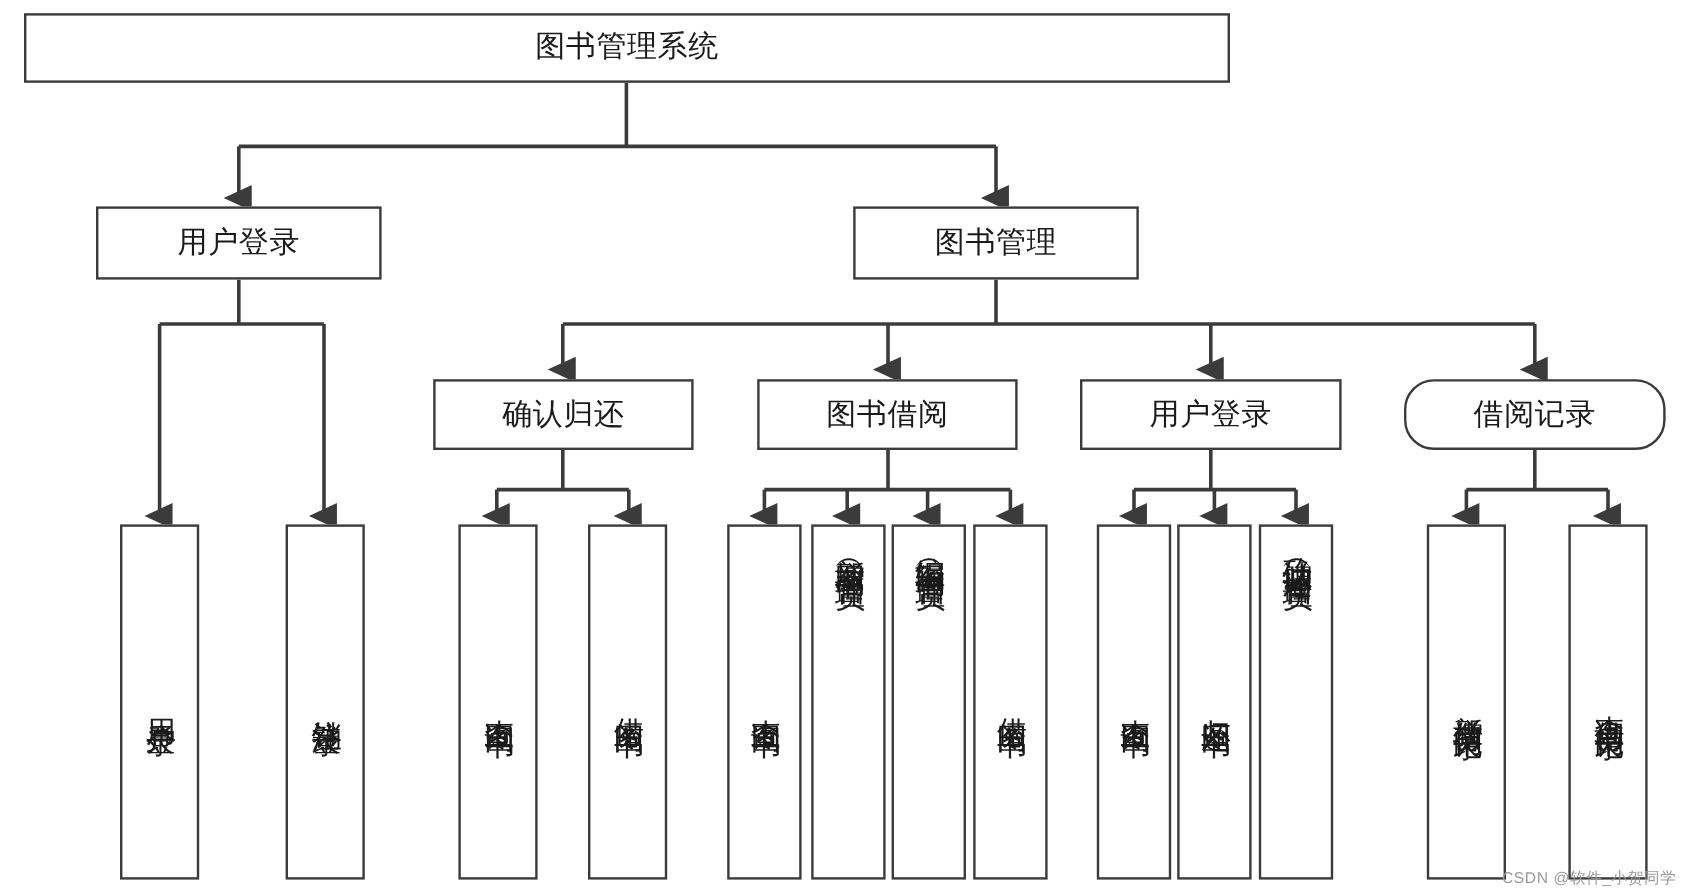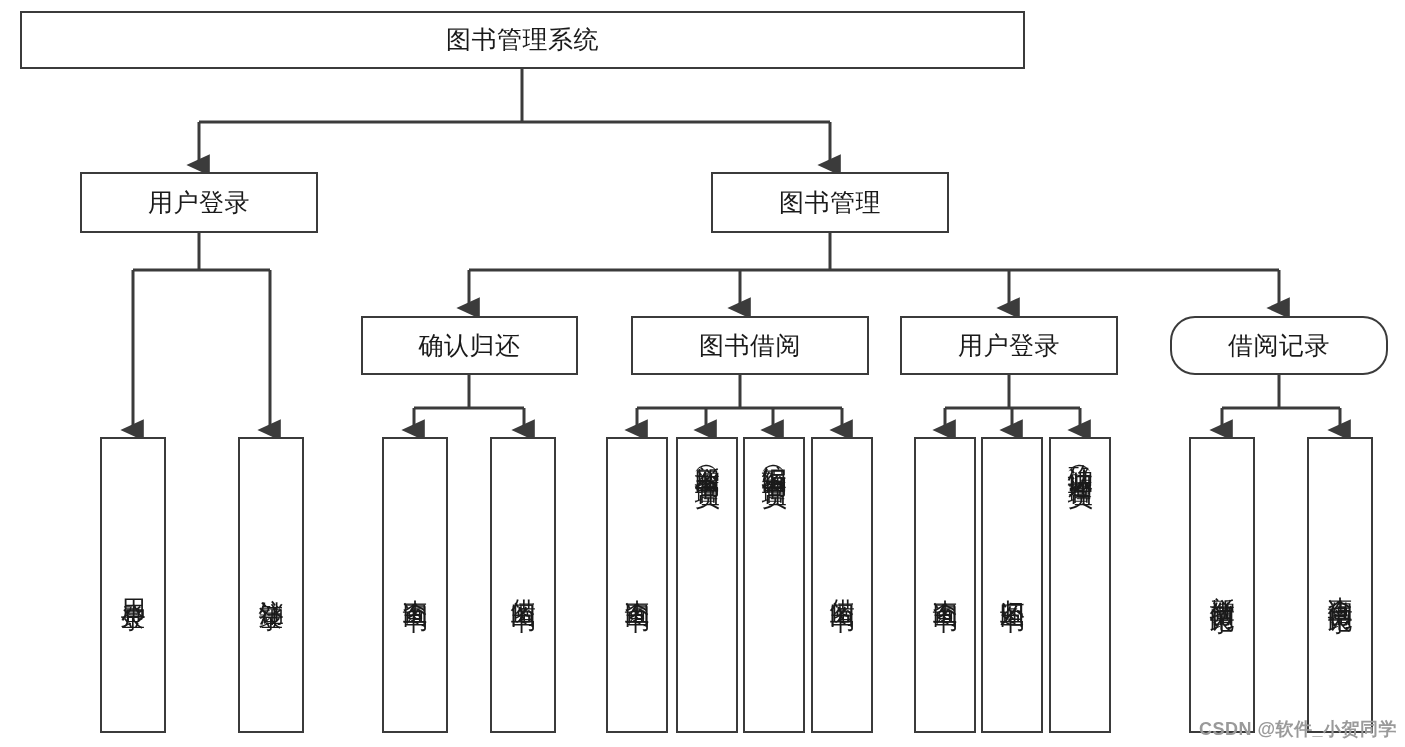--- a/index.html
+++ b/index.html
@@ -56,26 +56,25 @@
     letter-spacing: 3px;
   }
   .node.vertical.centered {
     align-items: center;
     padding-top: 0;
   }
   .watermark {
     position: absolute;
     right: 8px;
     bottom: 6px;
-    font-size: 18px;
+    font-size: 13px;
     color: #9a9a9a;
     letter-spacing: 0.5px;
     z-index: 5;
     white-space: nowrap;
-    font-weight: bold;
   }
 </style>
 </head>
 <body>
 
 <div id="canvas">
 
   <svg id="edges" viewBox="0 0 1405 747" xmlns="http://www.w3.org/2000/svg">
     <defs>
       <marker id="arrow" markerWidth="9" markerHeight="9" refX="4.2" refY="4.2" orient="auto" markerUnits="strokeWidth">
@@ -136,21 +135,21 @@
   </div>
 
   <div class="node horizontal" style="left:711px; top:172px; width:238px; height:61px;">
     <span class="node-label">图书管理</span>
   </div>
 
   <div class="node horizontal" style="left:361px; top:316px; width:217px; height:59px;">
     <span class="node-label">确认归还</span>
   </div>
 
-  <div class="node horizontal" style="left:631px; top:316px; width:238px; height:59px;">
+  <div class="node horizontal" style="left:631px; top:316px; width:217px; height:59px;">
     <span class="node-label">图书借阅</span>
   </div>
 
   <div class="node horizontal" style="left:900px; top:316px; width:218px; height:59px;">
     <span class="node-label">用户登录</span>
   </div>
 
   <div class="node horizontal" style="left:1170px; top:316px; width:218px; height:59px;border-radius:25px;">
     <span class="node-label">借阅记录</span>
   </div>

